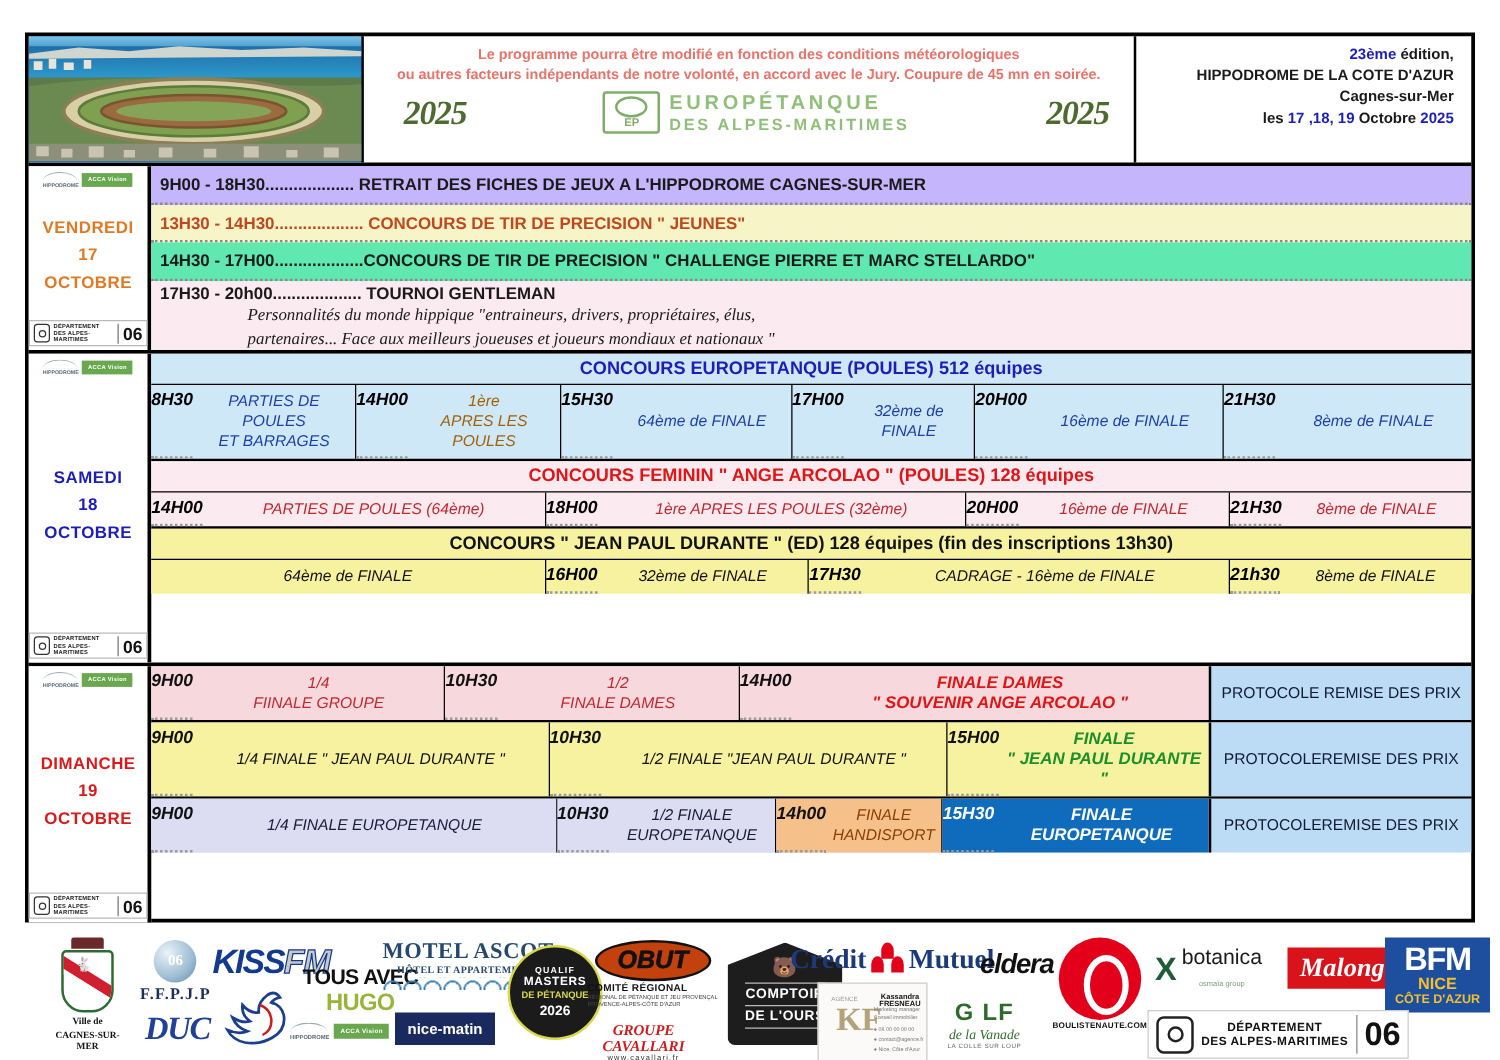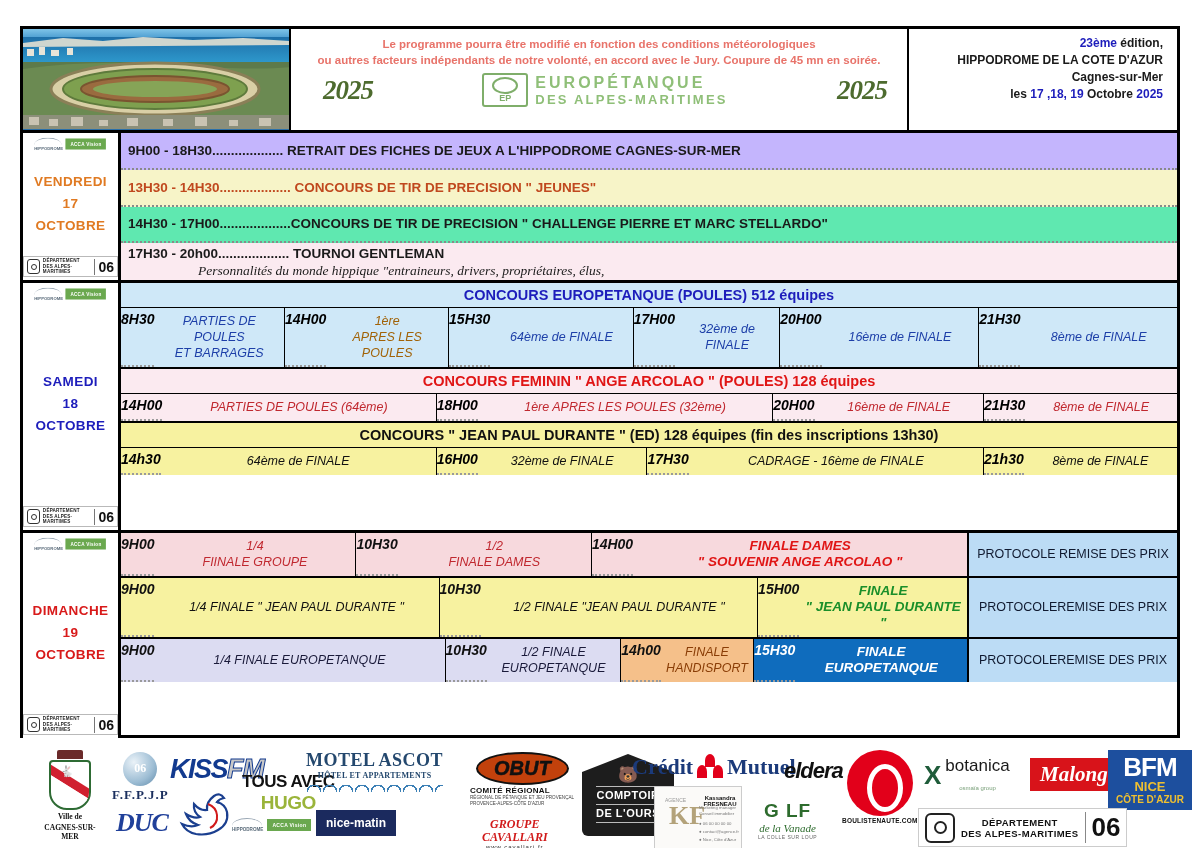--- a/index.html
+++ b/index.html
@@ -324,20 +324,21 @@
             </div>
             <div class="fline" style="background: rgb(247, 244, 200); color: rgb(192, 72, 30);">
               <div><span class="f-time">13H30 - 14H30...................</span><span> CONCOURS DE TIR DE PRECISION " JEUNES"</span></div>
             </div>
             <div class="fline" style="background: rgb(95, 232, 176); color: rgb(26, 26, 26);">
               <div><span class="f-time">14H30 - 17H00...................</span><span>CONCOURS DE TIR DE PRECISION " CHALLENGE PIERRE ET MARC STELLARDO"</span></div>
             </div>
             <div class="fline multi" style="background: rgb(251, 234, 240); color: rgb(26, 26, 26);">
               <div><span class="f-time">17H30 - 20h00...................</span><span> TOURNOI GENTLEMAN</span></div>
               <div class="fsub">Personnalités du monde hippique  "entraineurs, drivers, propriétaires, élus,</div>
+              <div class="fsub">partenaires... Face aux meilleurs joueuses et joueurs mondiaux et nationaux "</div>
             </div>
           </div>
         </div>
         <div class="day" style="height: 250px;">
           <div class="daycol">
             <div class="mini">
               <div class="hippo-mini"><span class="arc"></span>HIPPODROME</div>
               <div class="acca">ACCA Vision</div>
             </div>
             <div class="dayname" style="color: rgb(29, 29, 187);">
@@ -421,21 +422,20 @@
                   <div class="gval" style="color:#c0282f">
                     <div>8ème de FINALE</div>
                   </div>
                 </div>
               </div>
             </div>
             <div class="sect" style="background: rgb(247, 242, 160);">
               <div class="sect-title" style="color: rgb(17, 17, 17);">CONCOURS " JEAN PAUL DURANTE " (ED) 128 équipes (fin des inscriptions 13h30)</div>
               <div class="grow">
                 <div class="gcell" style="flex: 1.5 1 0%;">
-                  <div class="gtime">14h30</div>
                   <div class="gval" style="color:#111111">
                     <div>64ème de FINALE</div>
                   </div>
                 </div>
                 <div class="gcell" style="flex: 1 1 0%;">
                   <div class="gtime">16H00</div>
                   <div class="gval" style="color:#111111">
                     <div>32ème de FINALE</div>
                   </div>
                 </div>
@@ -629,20 +629,28 @@
         <div class="a">MOTEL ASCOT</div>
         <div class="b">HÔTEL ET APPARTEMENTS</div>
         <div class="w"></div>
       </div>
     </div>
 
     <div class="sp" style="left:296px;top:68px;">
       <div class="nicematin">nice-matin</div>
     </div>
 
+    <div class="sp" style="left:386px;top:14px;">
+      <div class="qualif">
+        <div class="q">QUALIF</div>
+        <div class="m">MASTERS</div>
+        <div class="p">DE PÉTANQUE</div>
+        <div class="y">2026</div>
+      </div>
+    </div>
 
     <div class="sp" style="left:456px;top:10px;">
       <div class="obut">OBUT</div>
     </div>
 
     <div class="sp" style="left:450px;top:44px;width:132px;">
       <div class="comite">
         <div class="a">COMITÉ RÉGIONAL</div>
         <div class="b">RÉGIONAL DE PÉTANQUE ET JEU PROVENÇAL PROVENCE-ALPES-CÔTE D'AZUR</div>
       </div>

